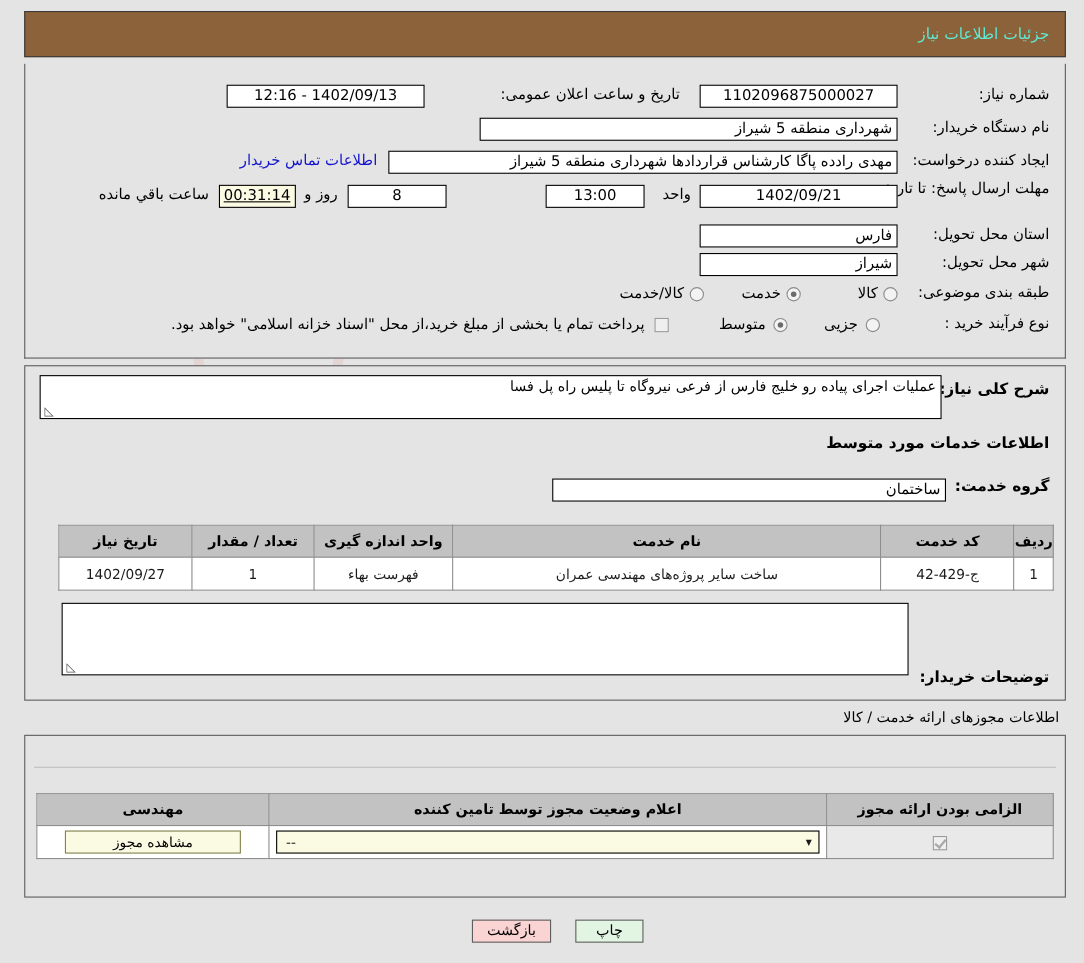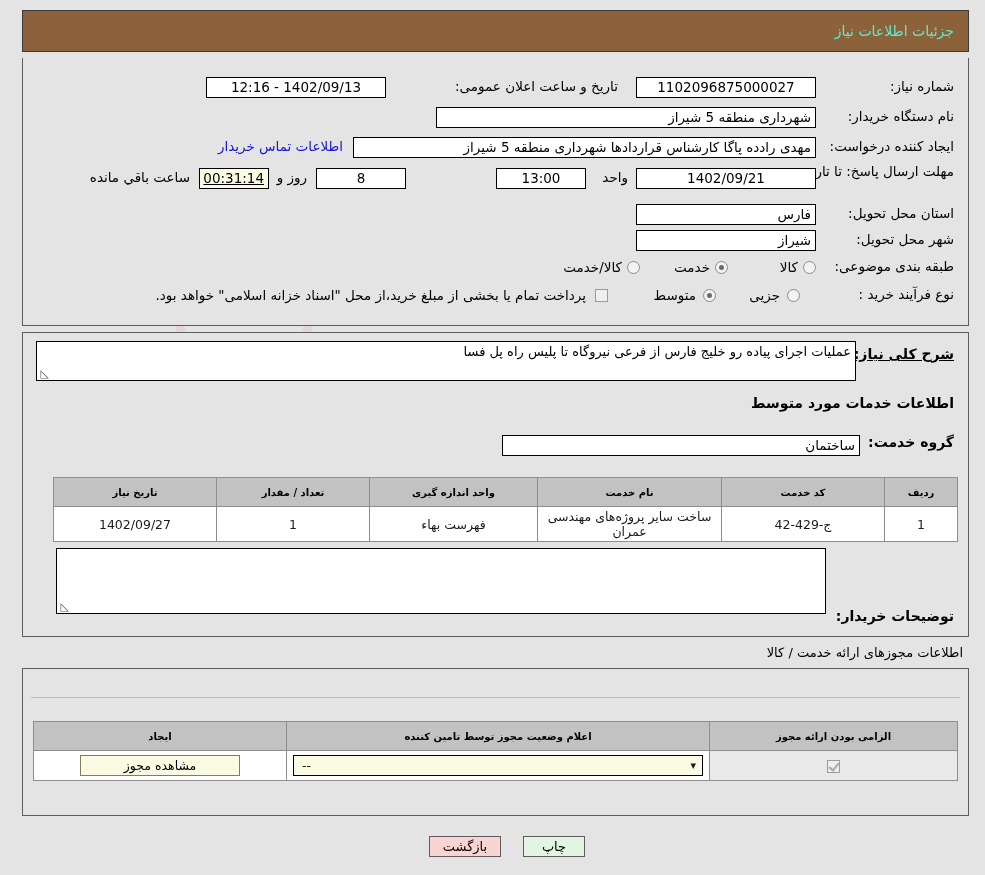--- a/index.html
+++ b/index.html
@@ -198,24 +198,24 @@
   table.grid {
     border-collapse: collapse;
     font-size: 12.5px;
     background: #fff;
   }
   table.grid th {
     background: #c2c2c2;
     border: 1px solid #8e8e8e;
     font-weight: bold;
     height: 24px;
-    padding: 2px 21px;
+    padding: 2px 0;
     text-align: center;
     color: #000;
-    font-size: 10px;
+    font-size: 13px;
   }
   table.grid td {
     background: #ffffff;
     border: 1px solid #8e8e8e;
     height: 25px;
     padding: 2px 6px;
     text-align: center;
     color: #1b1b1b;
     font-size: 12.5px;
   }
@@ -372,21 +372,21 @@
     <span class="radio" id="prc0" style="position:absolute; right:168px; top:231px;"></span>
     <span class="smalltxt" style="position:absolute; right:188px; top:229px;">جزیی</span>
     <span class="radio on" id="prc1" style="position:absolute; right:252px; top:231px;"></span>
     <span class="smalltxt" style="position:absolute; right:272px; top:229px;">متوسط</span>
     <span class="chk" id="treasuryChk" style="position:absolute; right:360px; top:231px;"></span>
     <span class="smalltxt" style="position:absolute; right:382px; top:229px;">پرداخت تمام یا بخشی از مبلغ خرید،از محل "اسناد خزانه اسلامی" خواهد بود.</span>
   </div>
 
   <div class="mid-panel">
 
-    <span class="bold-lbl" style="position:absolute; right:14px; top:13px;text-decoration:underline;">شرح کلی نیاز:</span>
+    <span class="bold-lbl" style="position:absolute; right:14px; top:13px;">شرح کلی نیاز:</span>
     <div class="textarea" style="position:absolute; right:112px; top:8px; width:820px; height:40px;">
       <span>عملیات اجرای پیاده رو خلیج فارس از فرعی نیروگاه تا پلیس راه پل فسا</span>
       <span class="resizer">◺</span>
     </div>
 
     <span class="bold-lbl" style="position:absolute; right:14px; top:62px;">اطلاعات خدمات مورد متوسط</span>
 
     <span class="bold-lbl" style="position:absolute; right:14px; top:101px;">گروه خدمت:</span>
     <div class="fld rtl-right" style="position:absolute; right:108px; top:102px; width:358px;">ساختمان</div>
 
@@ -423,21 +423,21 @@
   <span class="sub-caption" style="right:22px; top:645px;">اطلاعات مجوزهای ارائه خدمت / کالا</span>
 
   <div class="bottom-panel">
     <div class="hr-sep" style="left:8px; top:28px; width:929px;"></div>
 
     <table class="grid" style="position:absolute; right:10px; top:52px; width:925px;">
       <thead>
         <tr>
           <th style="width:205px;">الزامی بودن ارائه مجوز</th>
           <th>اعلام وضعیت مجوز توسط تامین کننده</th>
-          <th style="width:210px;">ایجاد</th>
+          <th style="width:210px;">مهندسی</th>
         </tr>
       </thead>
       <tbody>
         <tr>
           <td style="background:#e9e9e9;">
             <span class="chk on"></span>
           </td>
           <td>
             <div class="select-box" style="width:100%;">
               <span class="caret">▾</span>

